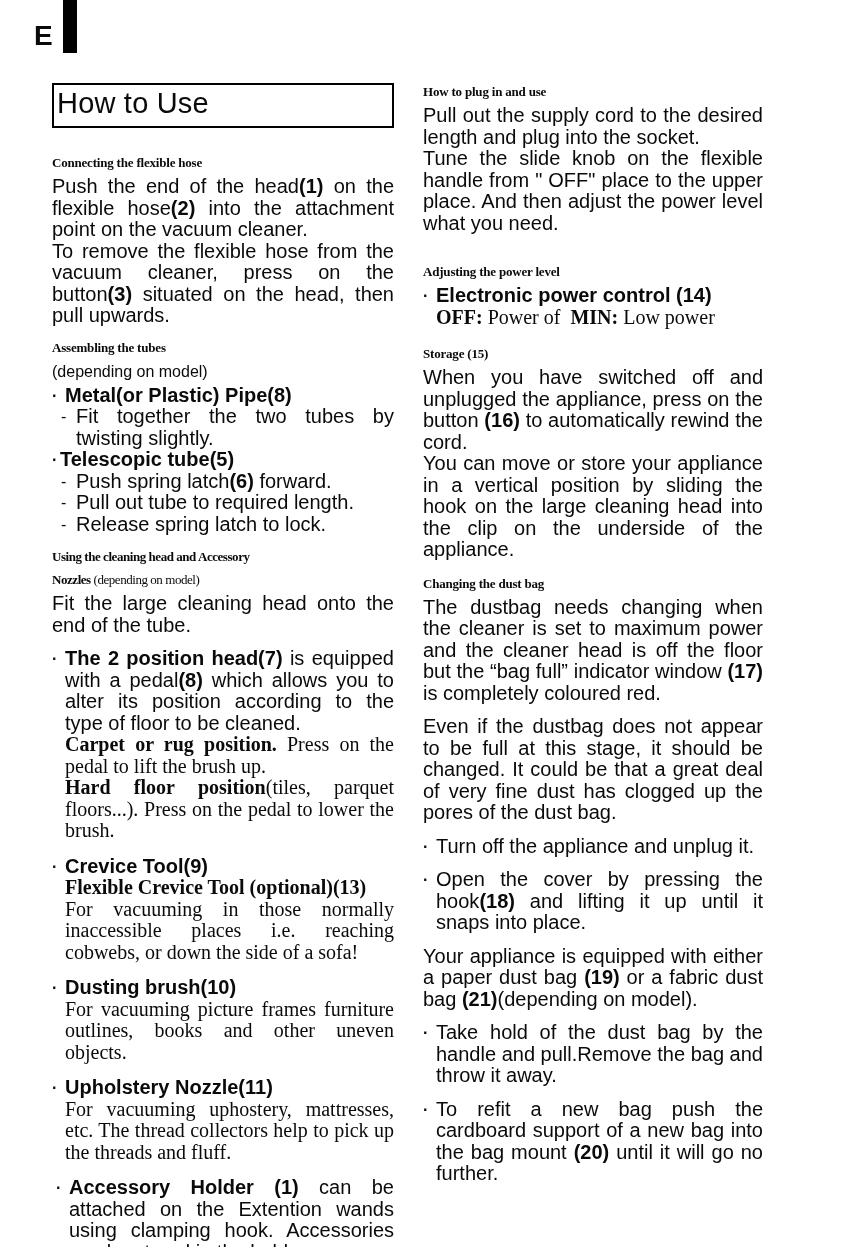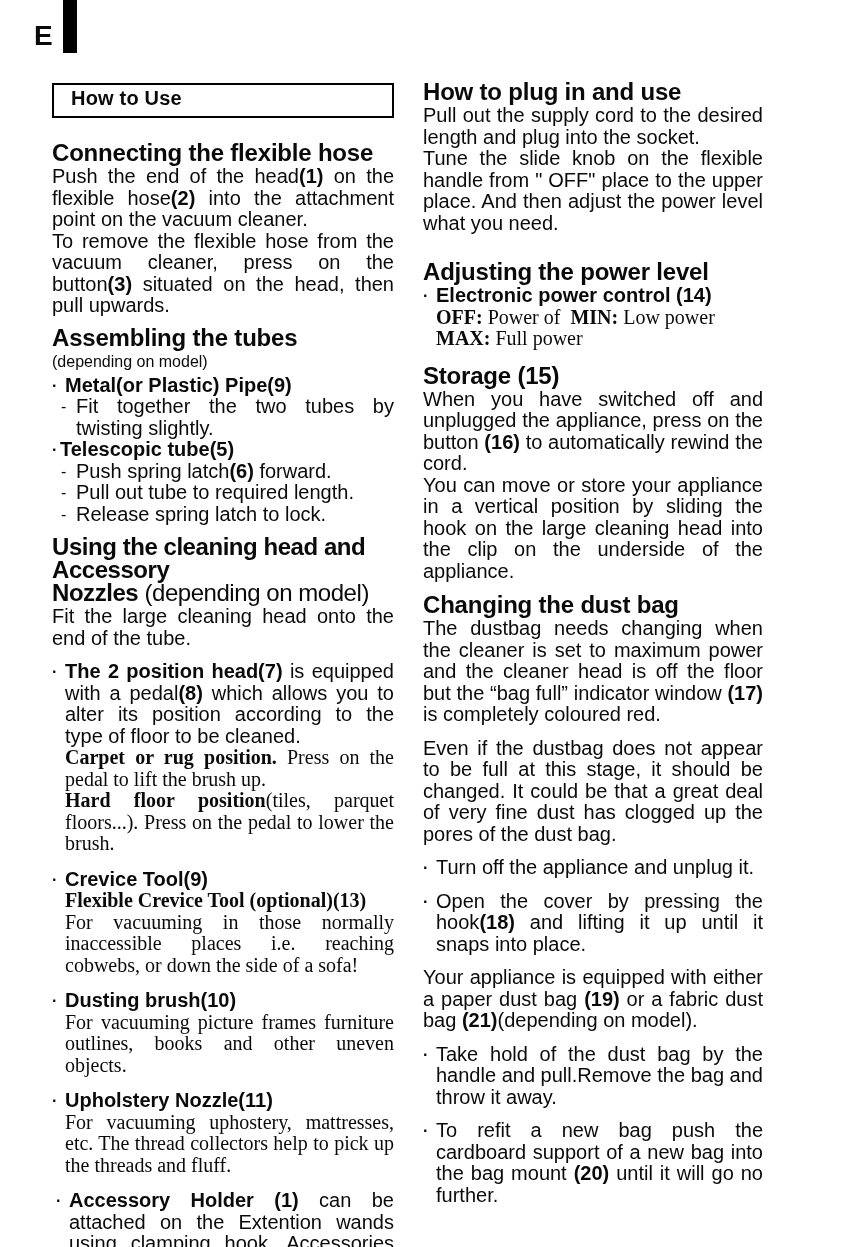--- a/index.html
+++ b/index.html
@@ -9,25 +9,25 @@
     overflow:hidden; margin:0 auto;
   }
   .lang-bar { position:absolute; left:63px; top:0; width:14px; height:53px; background:#000; }
   .lang-letter { position:absolute; left:34px; top:20px; font-size:28px; font-weight:700; letter-spacing:0; }
 
   .col { position:absolute; }
   .col-left  { left:52px; top:83px;  width:342px; }
   .col-right { left:423px; top:80px; width:340px; }
 
   .box-title {
-    border:2px solid #000; padding:2px 17px 6px; font-size:20px; font-weight:700;
+    border:2px solid #000; padding:2px 3px 6px; font-size:29px; font-weight:400;
     margin:0 0 23px 0; letter-spacing:0.2px;
   }
 
-  .h2 { font-size:24px; font-weight:700; line-height:23px; margin:0 0 2px 0; letter-spacing:-0.2px; }
+  .h2 { font-size:13px; font-weight:700; line-height:23px; margin:0 0 2px 0; letter-spacing:-0.2px;font-family:Liberation Serif, serif; }
   .h2.cond { letter-spacing:-0.45px; }
   .p { font-size:20px; line-height:21.5px; text-align:justify; margin:0; }
   .note { font-size:16px; line-height:21px; margin:0 0 3px 0; }
   .bold { font-weight:700; }
 
   .bullet { display:flex; margin:0; }
   .bullet > .m { flex:0 0 13px; font-weight:700; font-size:16px; line-height:21.5px; }
   .bullet.tight > .m { flex:0 0 8px; }
   .bullet > .bc { flex:1; }
 
@@ -63,21 +63,21 @@
       <h2 class="h2">Connecting the flexible hose</h2>
       <p class="p"><span>Push the end of the head</span><span class="bold">(1)</span><span> on the flexible hose</span><span class="bold">(2)</span><span> into the attachment point on the vacuum cleaner.</span></p>
       <p class="p"><span>To remove the flexible hose from the vacuum cleaner, press on the button</span><span class="bold">(3)</span><span> situated on the head, then pull upwards.</span></p>
     </div>
 
     <div class="sec-assembling">
       <h2 class="h2">Assembling the tubes</h2>
       <p class="note">(depending on model)</p>
       <div class="bullet">
         <span class="m">·</span>
-        <div class="bc p"><span class="bold">Metal(or Plastic) Pipe(9)</span></div>
+        <div class="bc p"><span class="bold">Metal(or Plastic) Pipe(8)</span></div>
       </div>
       <div class="dash">
         <span class="m">-</span>
         <div class="dc p"><span>Fit together the two tubes by twisting slightly.</span></div>
       </div>
       <div class="bullet tight">
         <span class="m">·</span>
         <div class="bc p"><span class="bold">Telescopic tube(5)</span></div>
       </div>
       <div class="dash">
@@ -141,21 +141,20 @@
       <p class="p"><span>Tune the slide knob on the flexible handle from " OFF" place to the upper place. And then adjust the power level what you need.</span></p>
     </div>
 
     <div class="sec-power">
       <h2 class="h2">Adjusting the power level</h2>
       <div class="bullet">
         <span class="m">·</span>
         <div class="bc p"><span class="bold">Electronic power control (14)</span></div>
       </div>
       <p class="p indent"><span class="bold">OFF:</span><span> Power of &nbsp;</span><span class="bold">MIN:</span><span> Low power</span></p>
-      <p class="p indent"><span class="bold">MAX:</span><span> Full power</span></p>
     </div>
 
     <div class="sec-storage">
       <h2 class="h2">Storage (15)</h2>
       <p class="p"><span>When you have switched off and unplugged the appliance, press on the button </span><span class="bold">(16)</span><span> to automatically rewind the cord.</span></p>
       <p class="p"><span>You can move or store your appliance in a vertical position by sliding the hook on the large cleaning head into the clip on the underside of the appliance.</span></p>
     </div>
 
     <div class="sec-dustbag">
       <h2 class="h2">Changing the dust bag</h2>

